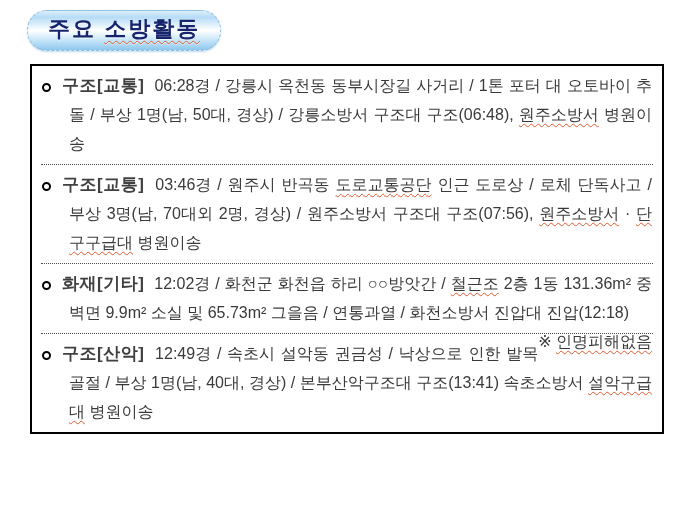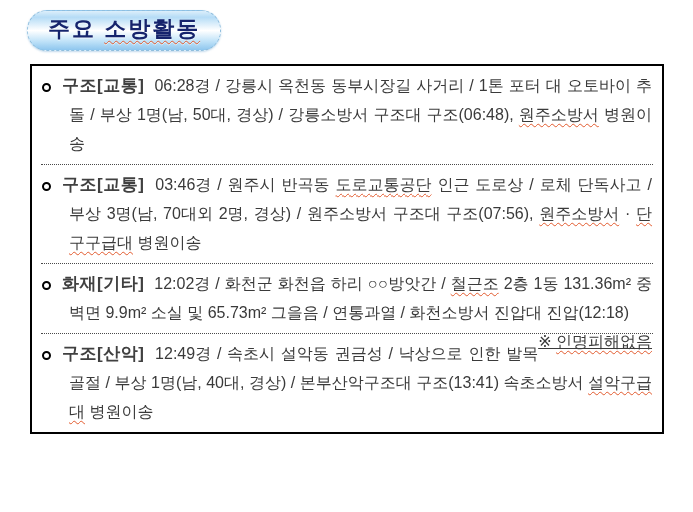--- a/index.html
+++ b/index.html
@@ -63,21 +63,21 @@
   }
   .category{
     font-weight:bold;color:#404040;font-size:17px;
     letter-spacing:0.5px;padding-right:5px;
   }
   .misspell{
     text-decoration:underline;text-decoration-style:wavy;
     text-decoration-color:var(--misspell);text-decoration-thickness:1px;
     text-underline-offset:3px;
   }
-  .note{float:right;text-indent:0;text-decoration:underline;}
+  .note{float:right;text-indent:0;}
 </style>
 </head>
 <body>
 
 <div class="page">
 
   <div class="badge">
     <span class="badge-text"><span>주요 </span><span class="badge-misspell">소방활동</span></span>
   </div>
 

